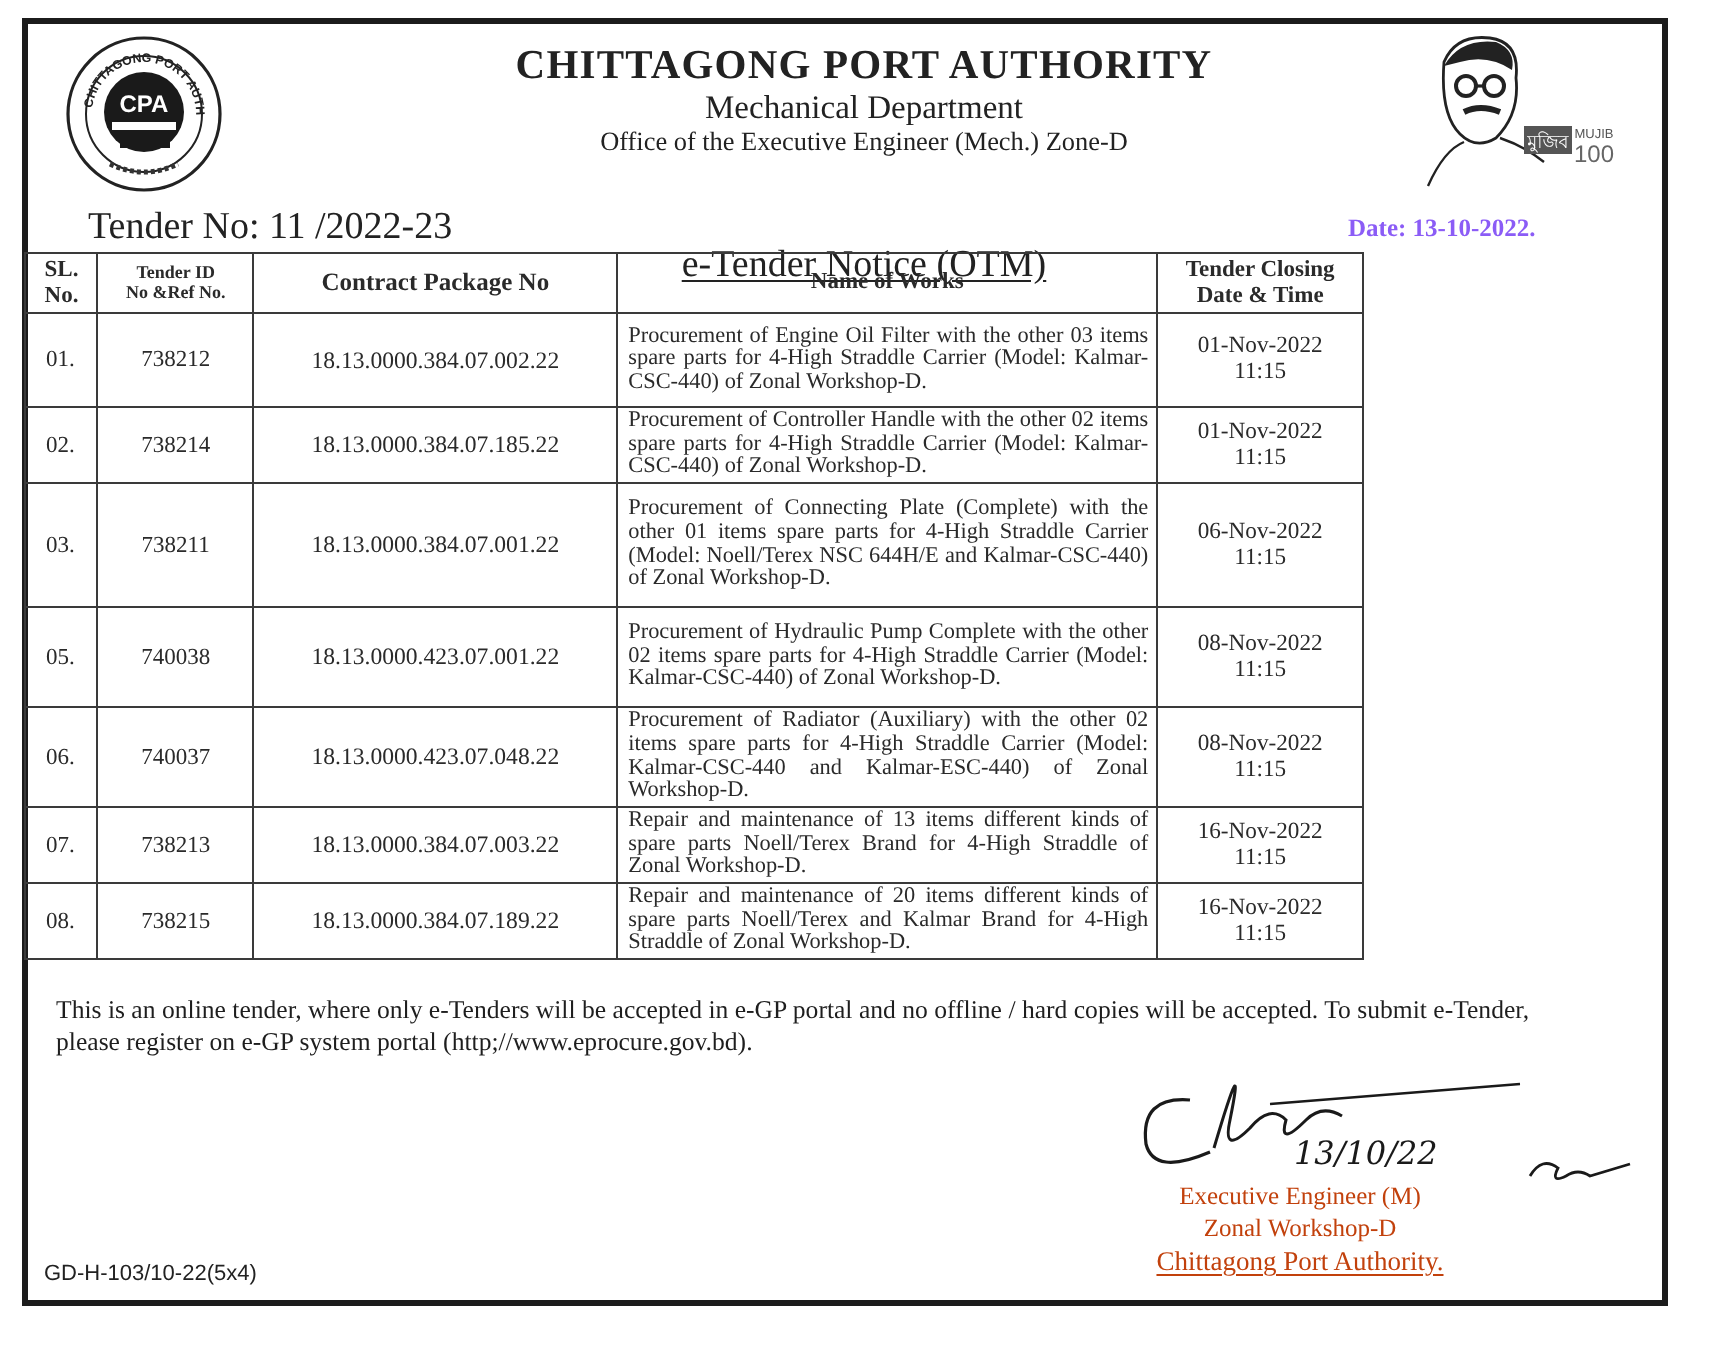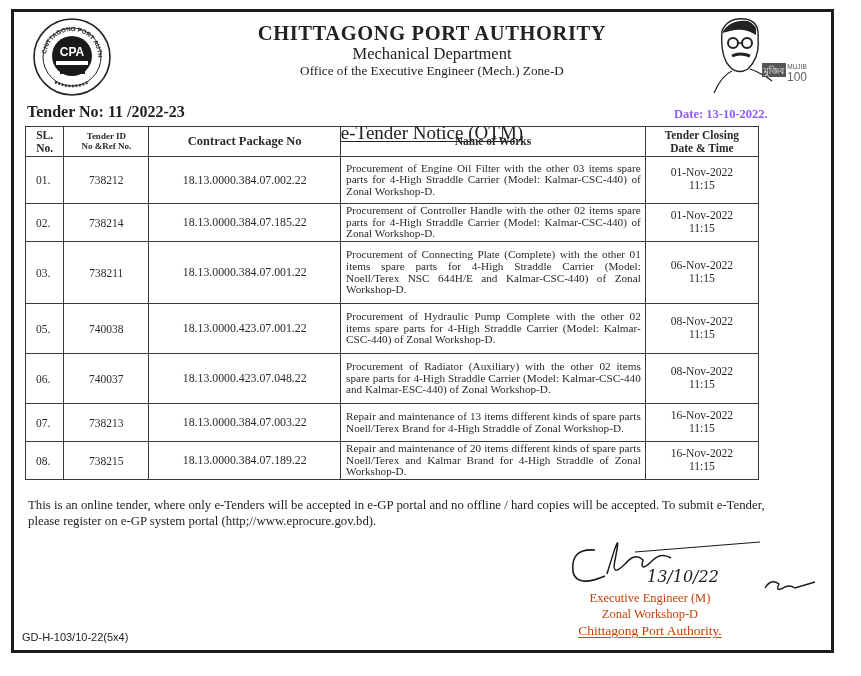--- a/index.html
+++ b/index.html
@@ -17,25 +17,25 @@
   
   .portrait { position: absolute; left: 700px; top: 17px; width: 110px; height: 78px; }
 
   .hdr { position: absolute; left: 0; width: 100%; text-align: center; }
   .title { top: 22px; left: 222px; width: 420px; font-size: 20.5px; font-weight: bold; letter-spacing: 0.6px; color: #222; }
   .dept { top: 44px; left: 222px; width: 420px; font-size: 16.5px; color: #222; }
   .office { top: 63px; left: 222px; width: 420px; font-size: 13.2px; color: #222; }
   .notice { top: 80px; left: 222px; width: 420px; font-size: 19px; color: #222; margin-top: 42px; }
   .notice span { text-decoration: underline; text-underline-offset: 2px; }
 
-  .tender-no { position: absolute; left: 27px; top: 103px; font-size: 16px; font-weight: bold; color: #222; }
+  .tender-no { position: absolute; left: 44px; top: 103px; font-size: 19px; font-weight: normal; color: #222; }
   .date { position: absolute; left: 674px; top: 107px; font-size: 12.5px; font-weight: bold; color: #8b5cf6; }
 
   table.works {
-    position: absolute; left: 25px; top: 126px; width: 734px;
+    position: absolute; left: 12px; top: 126px; width: 670px;
     border-collapse: collapse; font-size: 11.2px; color: #2a2a2a;
   }
   table.works th, table.works td { border: 1px solid #3a3a3a; vertical-align: middle; }
   table.works th { font-weight: bold; text-align: center; line-height: 1.05; padding: 2px 2px; height: 30px; }
   .c-sl { width: 40px; }
   .c-id { width: 91px; }
   .c-pkg { width: 200px; }
   .c-name { width: 334px; }
   .c-date { width: 122px; }
   th.h-sl { font-size: 11.5px; }

